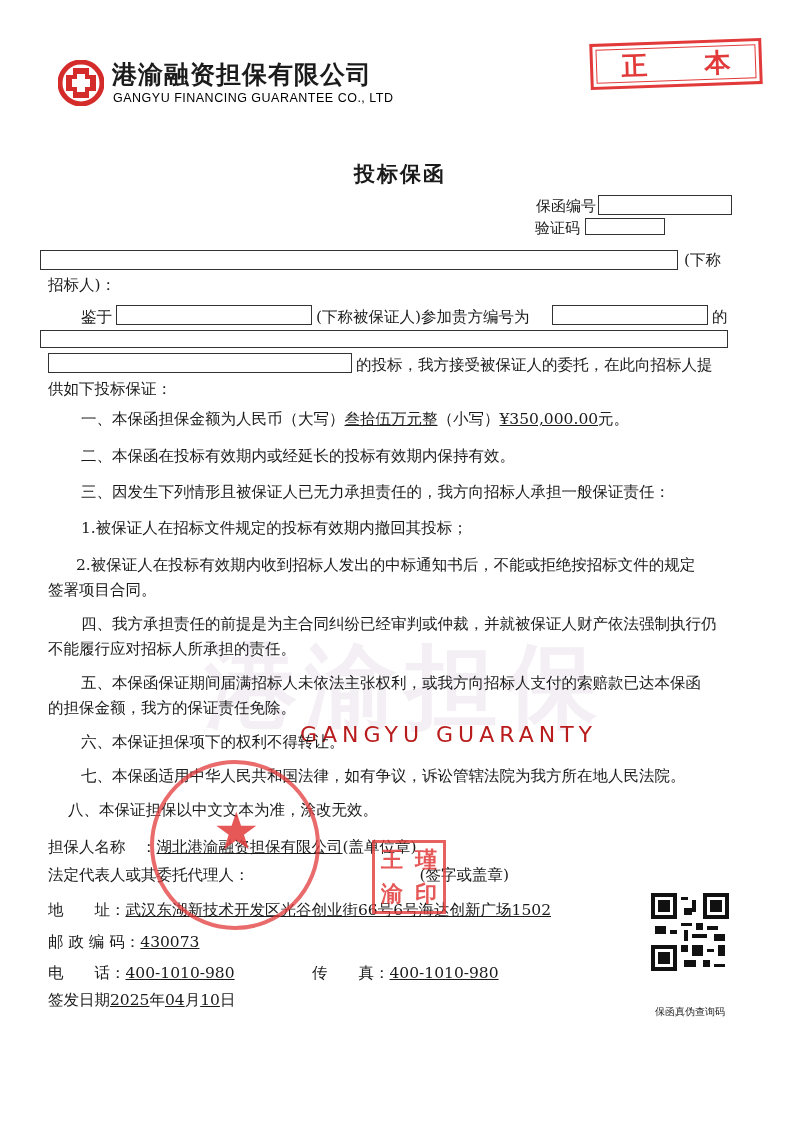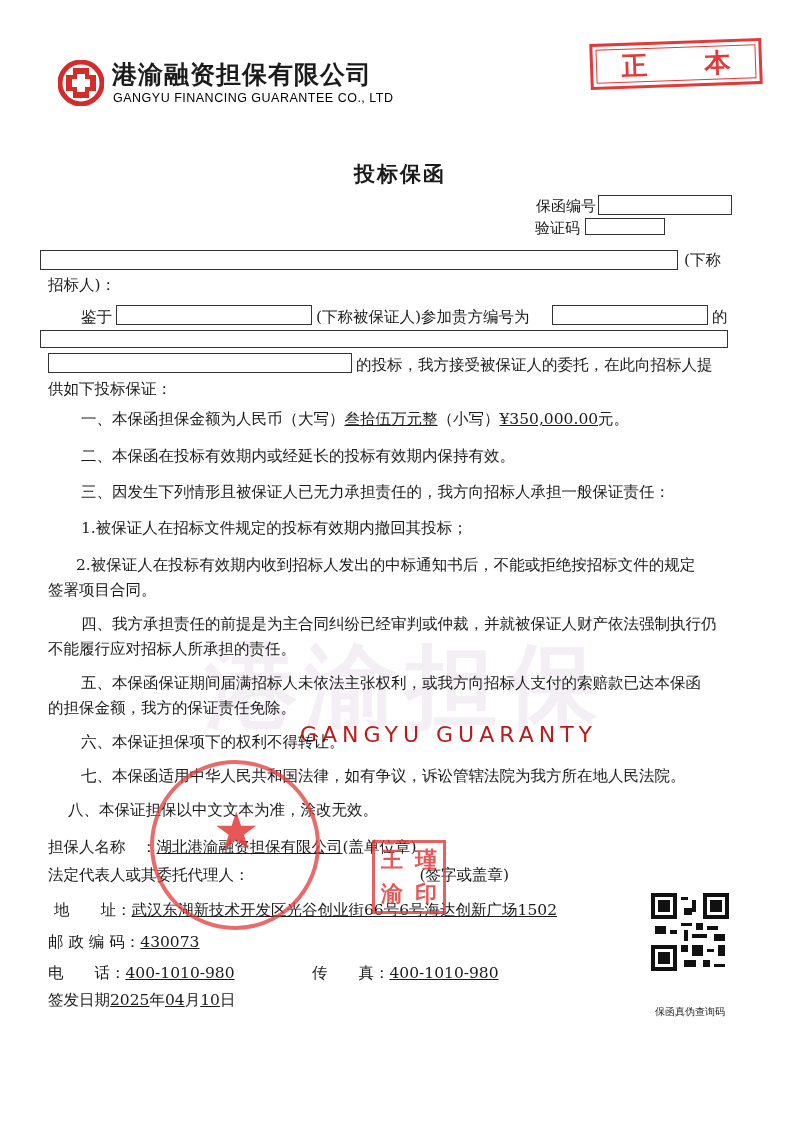--- a/index.html
+++ b/index.html
@@ -94,21 +94,21 @@
 <div class="line" style="left:81px;top:732px;">六、本保证担保项下的权利不得转让。</div>
 <div class="line" style="left:81px;top:766px;">七、本保函适用中华人民共和国法律，如有争议，诉讼管辖法院为我方所在地人民法院。</div>
 <div class="line" style="left:68px;top:800px;">八、本保证担保以中文文本为准，涂改无效。</div>
 
 <div class="line" style="top:837px;">
   <span>担保人名称</span>　：<span class="ul">湖北港渝融资担保有限公司</span><span>(盖单位章)</span>
 </div>
 <div class="line" style="top:865px;">
   <span>法定代表人或其委托代理人</span>：<span class="ul" style="display:inline-block;width:170px;"> </span><span>(签字或盖章)</span>
 </div>
-<div class="line" style="top:900px;margin-left:6px;">
+<div class="line" style="top:900px;">
   <span>地　　址：</span><span class="ul">武汉东湖新技术开发区光谷创业街66号6号海达创新广场1502</span>
 </div>
 <div class="line" style="top:932px;">
   <span>邮 政 编 码：</span><span class="ul">430073</span>
 </div>
 <div class="line" style="top:963px;">
   <span>电　　话：</span><span class="ul">400-1010-980</span>
 </div>
 <div class="line" style="left:312px;top:963px;">
   <span>传　　真：</span><span class="ul">400-1010-980</span>

